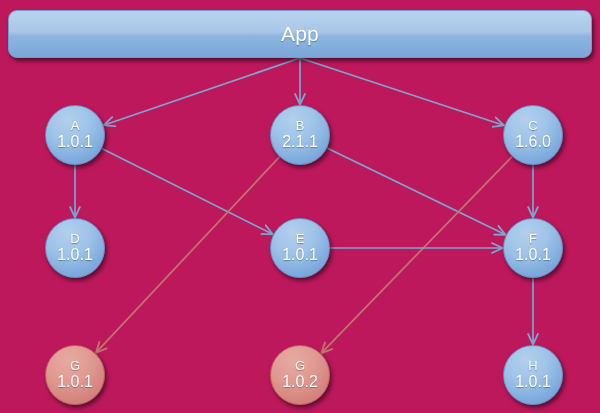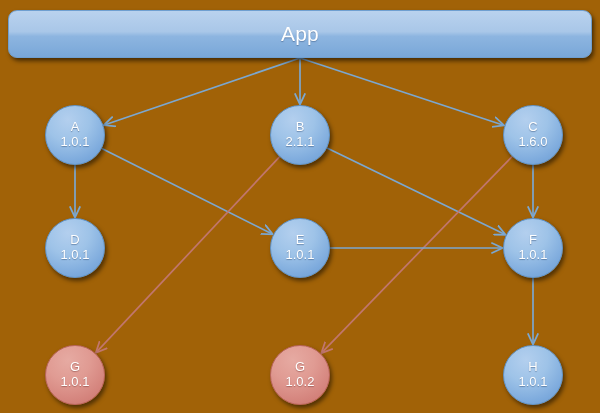--- a/index.html
+++ b/index.html
@@ -1,19 +1,19 @@
 <!DOCTYPE html>
 <html><head>
 <meta charset="utf-8">
 <style>
   html,body{margin:0;padding:0;background:#000;}
   #stage{
     position:relative;
     width:600px;height:413px;
-    background:#a16207;
+    background:#be185d;
     overflow:hidden;
     font-family:"Liberation Sans", sans-serif;
   }
   #edge-layer{position:absolute;left:0;top:0;width:600px;height:413px;}
 
   
   .app-bar{
     position:absolute;
     box-sizing:border-box;
     border-radius:9px;
@@ -33,21 +33,21 @@
   .node{
     position:absolute;
     box-sizing:border-box;
     border-radius:50%;
     display:flex;flex-direction:column;
     align-items:center;justify-content:center;
     line-height:1.12;
     box-shadow:2px 3px 4px rgba(0,0,0,0.5);
   }
   .node .nm{color:#ffffff;font-size:13px;text-shadow:0 1px 1px rgba(50,80,120,.5);}
-  .node .ver{color:#ffffff;font-size:13px;text-shadow:0 1px 1px rgba(50,80,120,.5);}
+  .node .ver{color:#ffffff;font-size:16px;text-shadow:0 1px 1px rgba(50,80,120,.5);}
   .node.blue{
     background:radial-gradient(circle at 38% 24%,#b3cfee 0%,#9ec3e8 38%,#7eabdd 72%,#6699d2 100%);
     border:1px solid #5f94cb;
   }
   .node.red{
     background:radial-gradient(circle at 38% 24%,#e6aaa2 0%,#e09b93 38%,#d4837c 74%,#c8736c 100%);
     border:1px solid #b9655f;
   }
   .node.red .nm,.node.red .ver{text-shadow:0 1px 1px rgba(120,60,55,.5);}
 </style>

